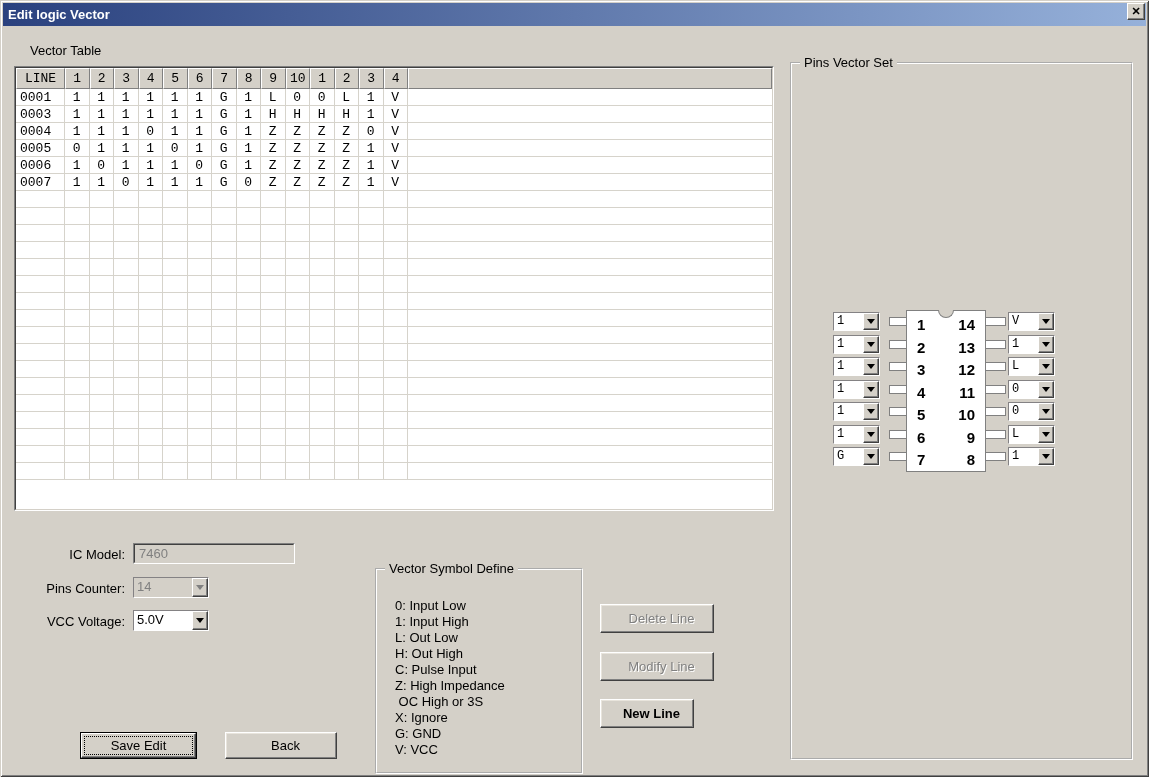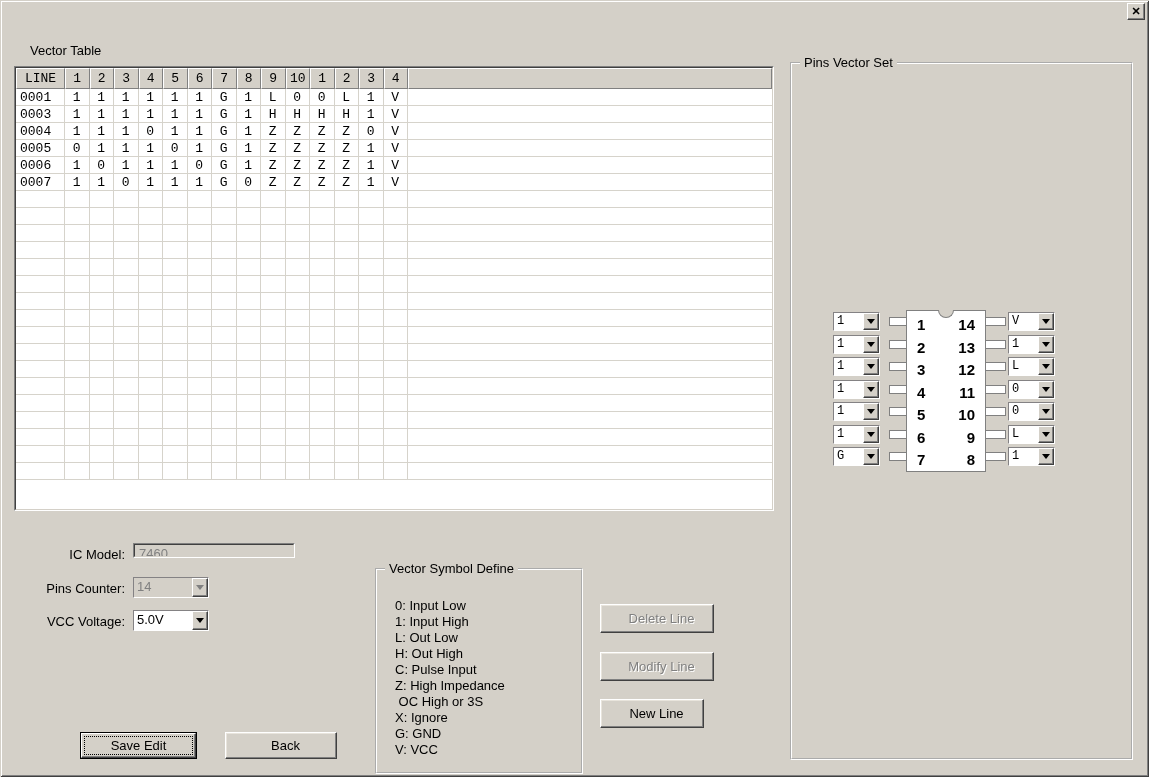--- a/index.html
+++ b/index.html
@@ -76,50 +76,53 @@
   .combo-field { flex:1; font-family:"Liberation Mono", monospace; font-size:12px; line-height:17px; padding-left:3px; overflow:hidden; }
   .combo-btn { width:16px; background:#d4d0c8; border:1px solid; border-color:#fff #404040 #404040 #fff;
     box-shadow: inset -1px -1px 0 #808080; display:flex; align-items:center; justify-content:center; }
   .arrow-down { width:0; height:0; border:4px solid transparent; border-top:5px solid #000; margin-top:4px; }
   .combo.disabled { background:#d4d0c8; }
   .combo.disabled .combo-field { color:#808080; }
   .combo.disabled .arrow-down { border-top-color:#808080; }
 
   
   .form-label { position:absolute; left:30px; width:95px; text-align:right; }
-  .field-icmodel { position:absolute; left:133px; top:543px; width:162px; height:15px; }
+  .field-icmodel { position:absolute; left:133px; top:543px; width:162px; height:21px; }
   .field-icmodel .inner { background:#d4d0c8; color:#808080; line-height:18px; padding-left:4px; }
   .combo-abs { position:absolute; }
   .cb-pins { left:133px; top:577px; width:76px; height:21px; }
   .cb-vcc { left:133px; top:610px; width:76px; height:21px; }
   .cb-pins .combo-field, .cb-vcc .combo-field { font-family:"Liberation Sans", sans-serif; font-size:13px; }
 
   
   .btn {
     position:absolute; background:#d4d0c8; border:1px solid; border-color:#fff #404040 #404040 #fff;
     box-shadow: inset -1px -1px 0 #808080, inset 1px 1px 0 #e8e4dc;
     text-align:center; font-size:13px; cursor:default;
   }
   .btn span { display:block;margin-left:9px; }
   .btn.disabled { color:#808080; text-shadow:1px 1px 0 #fff; }
   .btn-delete { left:600px; top:604px; width:114px; height:29px; line-height:27px; }
   .btn-modify { left:600px; top:652px; width:114px; height:29px; line-height:27px; }
-  .btn-new    { left:600px; top:699px; width:104px; height:29px; line-height:27px; }
+  .btn-new    { left:600px; top:699px; width:94px; height:29px; line-height:27px;font-weight:bold; }
   .btn-back   { left:225px; top:732px; width:112px; height:27px; line-height:25px; }
   .btn-save-outer { position:absolute; left:80px; top:732px; width:117px; height:27px; border:1px solid #000; }
   .btn-save { position:relative; width:100%; height:100%; background:#d4d0c8;
     border:1px solid; border-color:#fff #404040 #404040 #fff; box-shadow: inset -1px -1px 0 #808080;
     text-align:center; line-height:23px; font-size:13px; cursor:default; }
   .btn-save::after { content:""; position:absolute; left:2px; top:2px; right:2px; bottom:2px; border:1px dotted #000; }
 </style>
 </head>
 <body>
 
 <div class="window">
 
+  <div class="titlebar">
+    <span class="titlebar-text">Edit logic Vector</span>
+  </div>
   <div class="close-btn">✕</div>
 
   <div class="section-label">Vector Table</div>
 
   <div class="vtable-wrap sunken">
     <div class="sunken-inner">
       <table class="vtable">
         <colgroup id="vt-cols">
             <col style="width: 49px;">
             <col style="width: 24.5px;">

